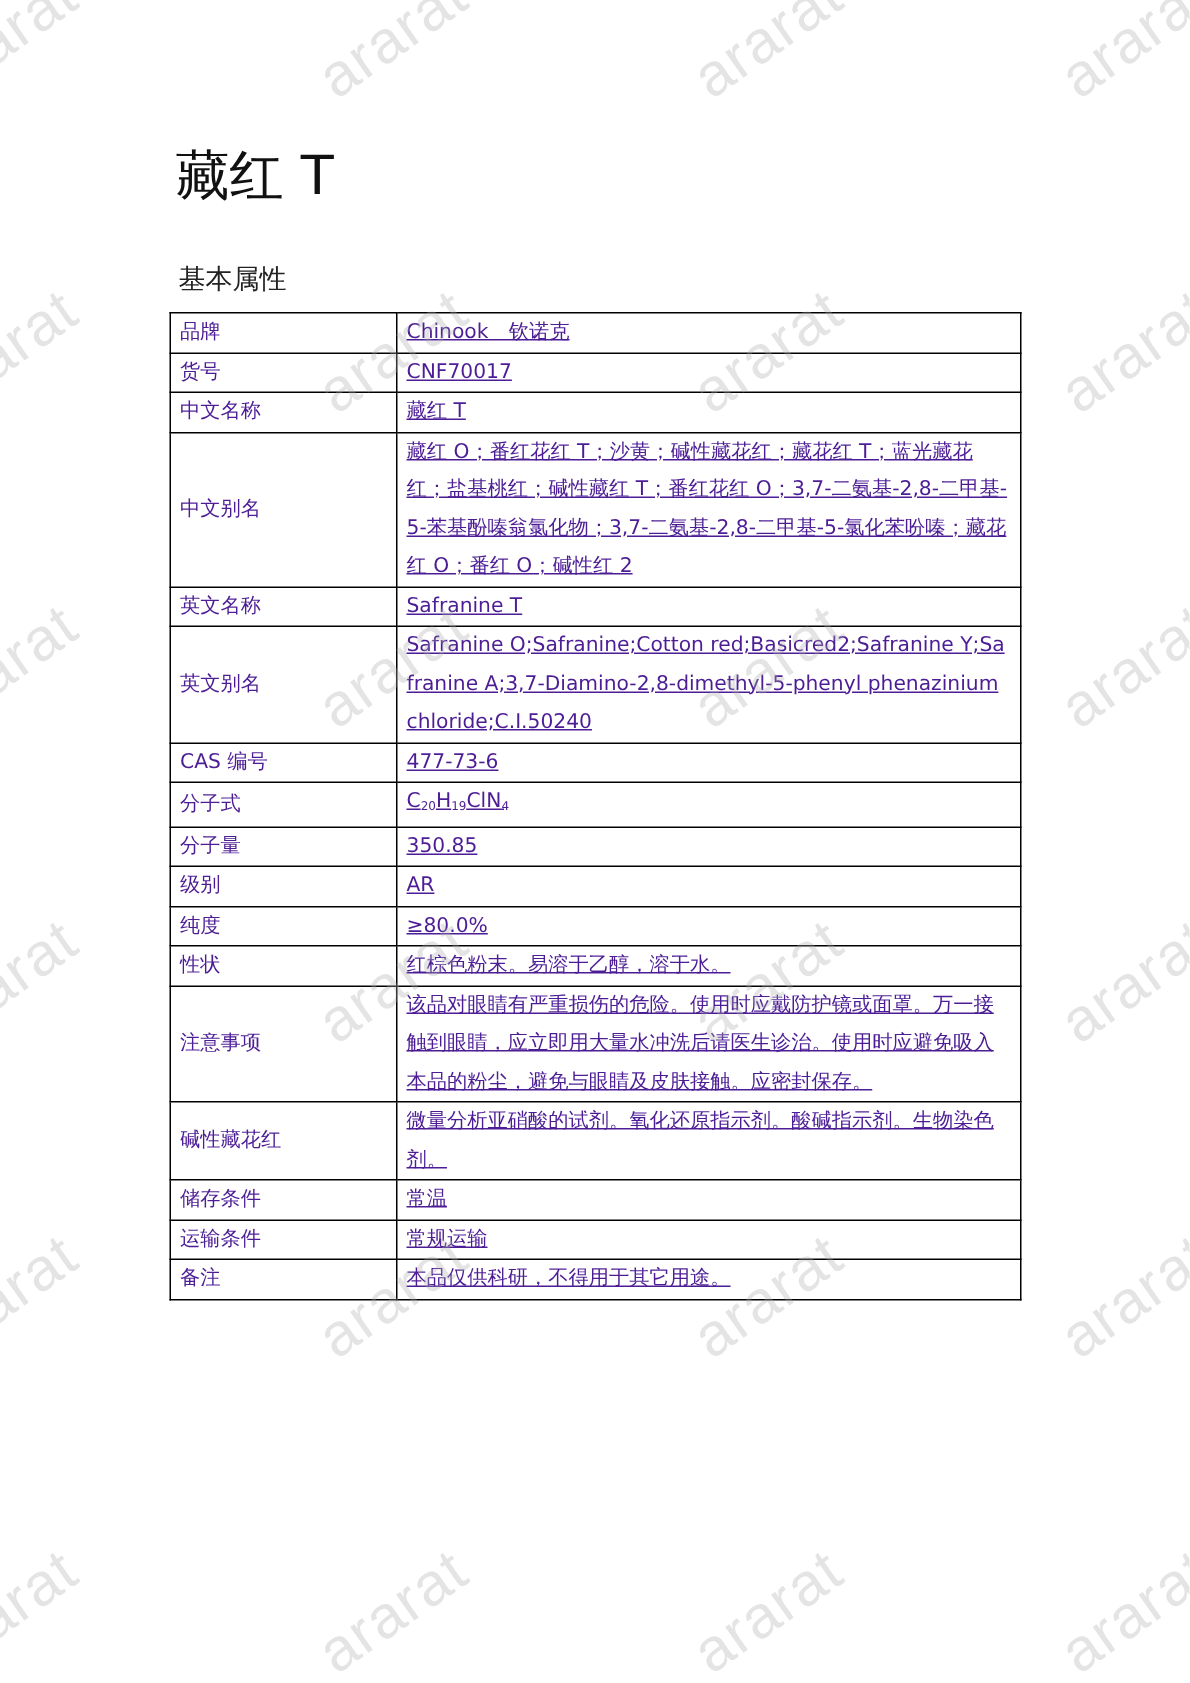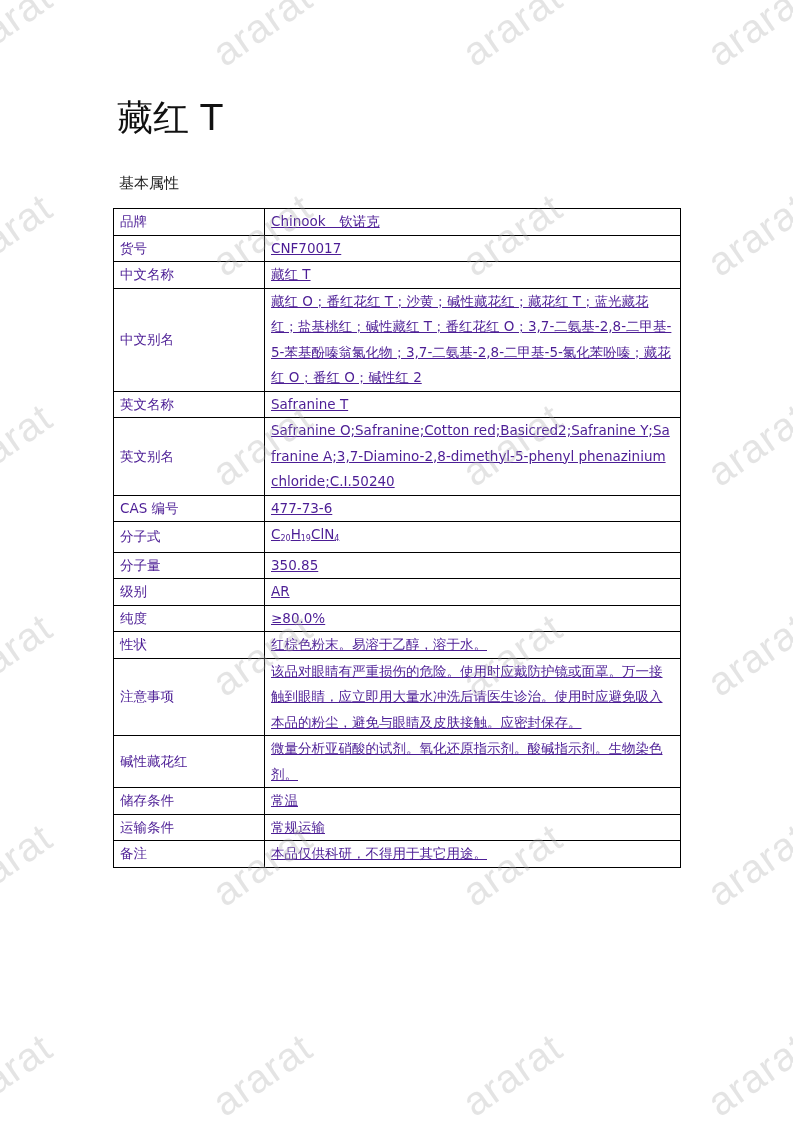--- a/index.html
+++ b/index.html
@@ -14,21 +14,21 @@
       font-size: 40px; color: rgba(170,170,170,0.32);
       transform: rotate(-35deg); transform-origin: left bottom; white-space: nowrap;
       letter-spacing: 1px;
     }
     .title {
       position: absolute; left: 117px; top: 100px; margin: 0;
       font-size: 36px; font-weight: normal; line-height: 1; color: #111;
     }
     .subtitle {
       position: absolute; left: 119px; top: 174px; margin: 0;
-      font-size: 15px; color: #222;
+      font-size: 18px; color: #222;
     }
     table.props {
       position: absolute; left: 113px; top: 208px; width: 568px;
       border-collapse: collapse; font-size: 13.5px; z-index: 1;
     }
     table.props td {
       border: 1px solid #000; padding: 0 6px; vertical-align: middle;
       line-height: 25.5px; color: #4c1d95;
     }
     table.props td.k { width: 138px; }

